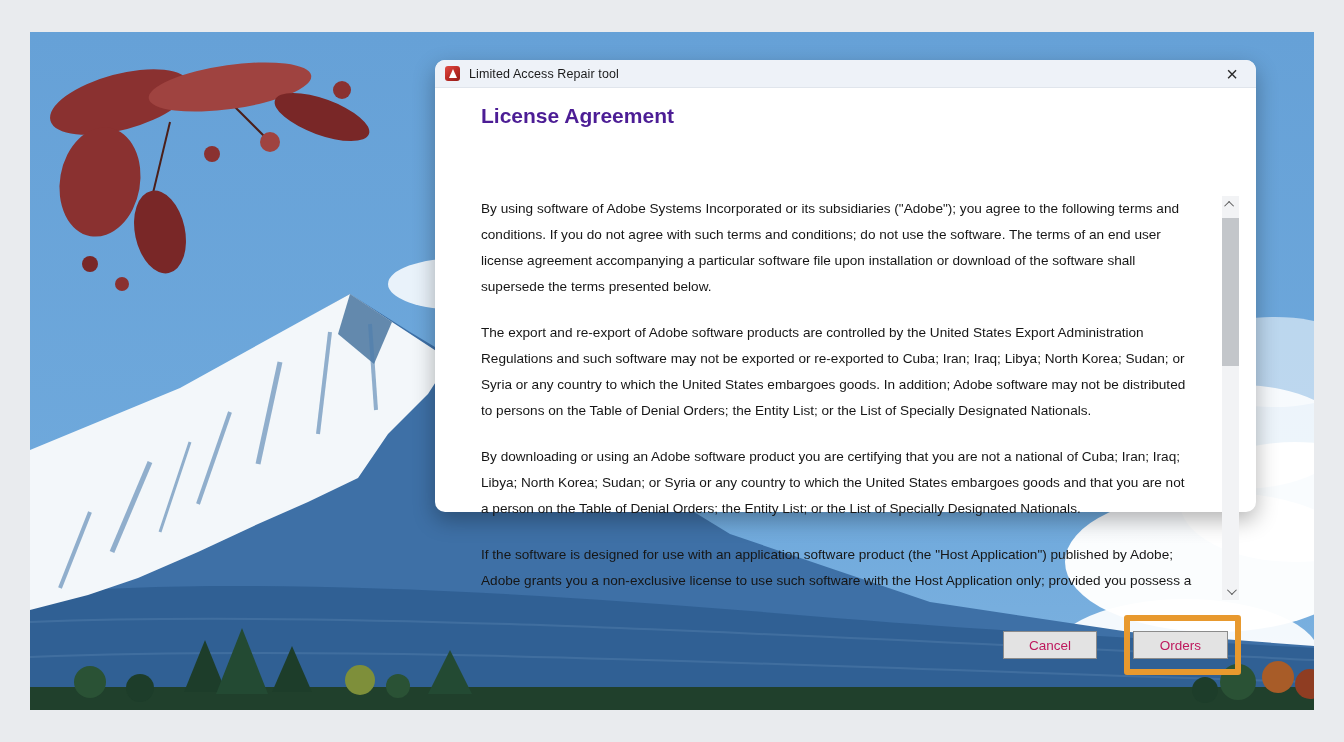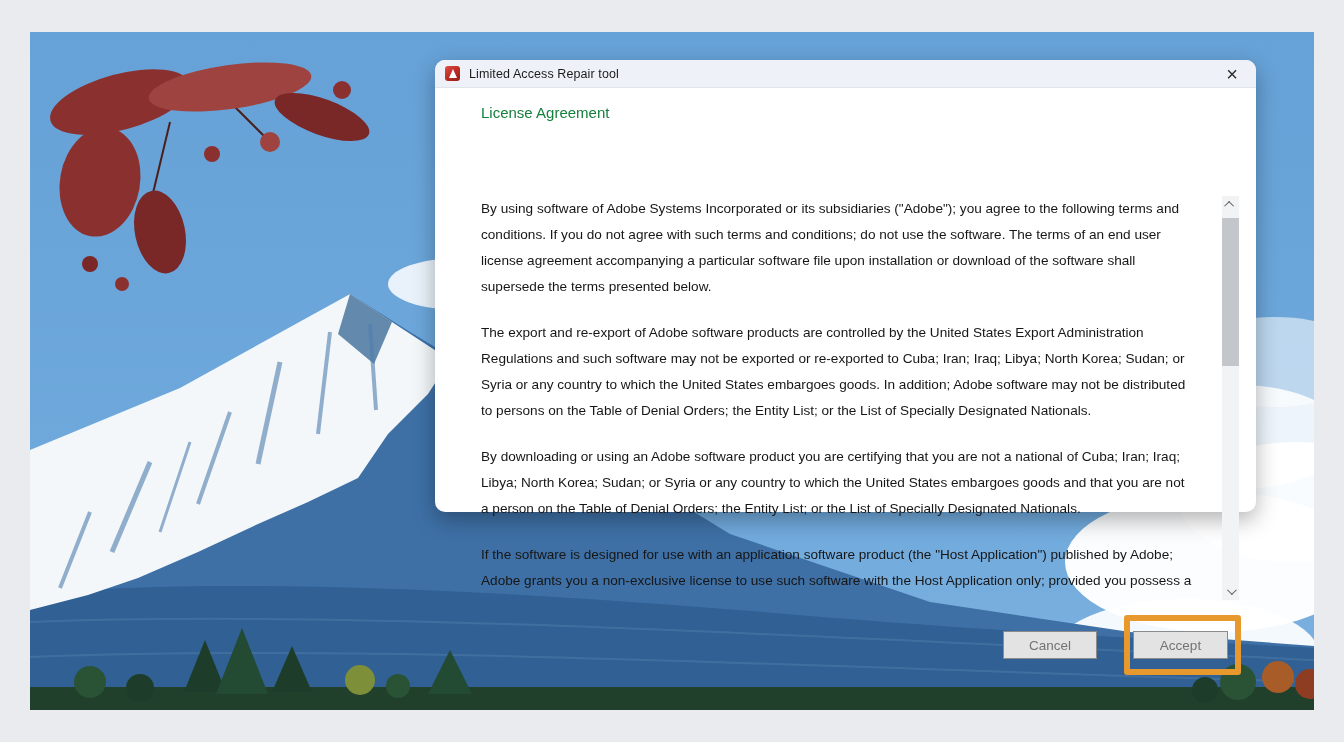--- a/index.html
+++ b/index.html
@@ -39,21 +39,21 @@
     border-bottom:9px solid #ffffff;
   }
   .title-text { font-size:12.5px; color:#1b1b1b; letter-spacing:.1px; }
   .close-btn {
     margin-left:auto; width:28px; height:26px; display:flex;
     align-items:center; justify-content:center;
     font-size:20px; line-height:1; color:#2b2b2b; cursor:pointer;
   }
   .heading {
     position:absolute; left:46px; top:44px;
-    font-size:15px; font-weight:normal; color:#15803d;
+    font-size:21px; font-weight:bold; color:#4c1d95;
   }
   
   .scrollwrap { position:absolute; left:46px; top:136px; width:758px; height:404px; }
   .license {
     position:absolute; left:0; top:0; width:714px; height:404px;
     overflow:hidden; font-size:13.6px; line-height:26px; color:#161616;
   }
   .license p { margin:0 0 20px 0; }
   .scrollbar {
     position:absolute; right:0; top:0; width:17px; height:404px;
@@ -72,21 +72,21 @@
   .chev.down { transform:rotate(225deg) translateY(2px); }
   .sb-thumb {
     position:absolute; left:0; width:17px; top:22px; height:148px;
     background:#c3c6ca; cursor:pointer;
   }
   
   .btn {
     position:absolute; top:571px; height:28px;
     background:#e3e3e3; border:1px solid #8b8b8b;
     font-family:"Liberation Sans", sans-serif;
-    font-size:13.5px; color:#737373; display:flex;
+    font-size:13.5px; color:#be185d; display:flex;
     align-items:center; justify-content:center; cursor:pointer;
   }
   .btn-cancel { left:568px; width:94px; }
   .btn-accept { left:698px; width:95px; }
   .accept-highlight {
     position:absolute; left:689px; top:555px; width:117px; height:60px;
     border:6px solid #e8992e; border-radius:3px; pointer-events:none;
   }
 </style>
 </head>
@@ -194,17 +194,17 @@
           <div class="chev up"></div>
         </div>
         <div class="sb-thumb"></div>
         <div class="sb-btn down">
           <div class="chev down"></div>
         </div>
       </div>
     </div>
 
     <div class="btn btn-cancel">Cancel</div>
-    <div class="btn btn-accept">Accept</div>
+    <div class="btn btn-accept">Orders</div>
     <div class="accept-highlight"></div>
 
   </div>
 </div>
 
 </body></html>

